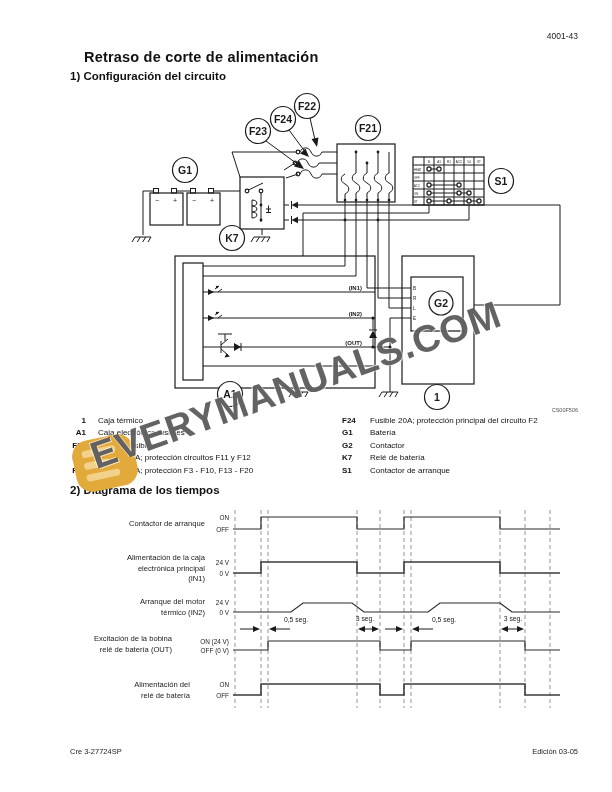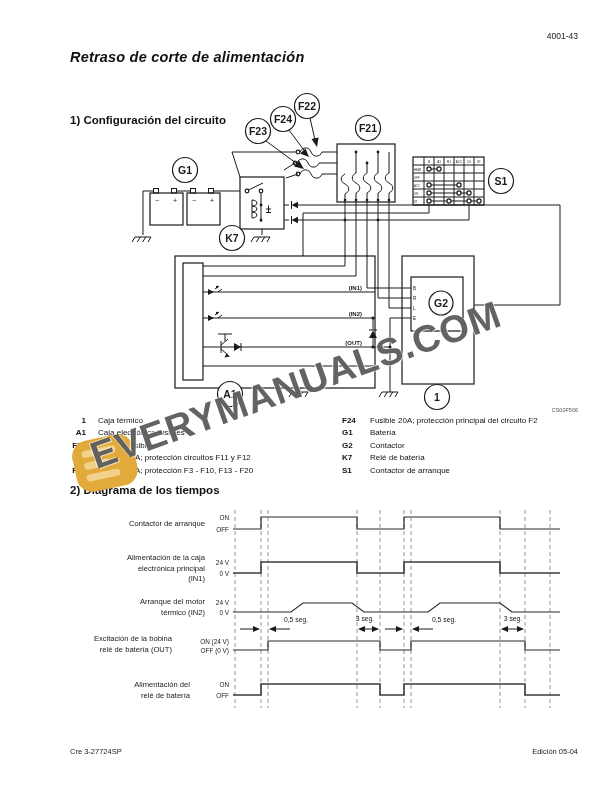--- a/index.html
+++ b/index.html
@@ -1,22 +1,22 @@
 <!DOCTYPE html>
 <html><head>
 <meta charset="utf-8">
 <style>
   html,body{margin:0;padding:0;background:#e8e8e8;}
   .page{position:relative;width:612px;height:792px;background:#ffffff;margin:0 auto;
         font-family:"Liberation Sans",sans-serif;color:#111;overflow:hidden;}
   .abs{position:absolute;}
   .pageno{top:31px;right:34px;font-size:8.5px;color:#222;text-align:center;}
-  .title{top:49px;left:70px;font-size:14.5px;font-weight:bold;letter-spacing:.2px;font-style:italic;}
+  .title{top:49px;left:84px;font-size:14.5px;font-weight:bold;letter-spacing:.2px;}
   .h2{left:70px;font-size:11.5px;font-weight:bold;}
-  .sec1{top:70px;margin-top:44px;}
+  .sec1{top:70px;}
   .sec2{top:484px;}
   .legend-row{height:10px;font-size:8px;line-height:10px;white-space:nowrap;}
   .lkey{position:absolute;font-weight:bold;text-align:right;}
   .ltxt{position:absolute;}
   .footer{top:747px;font-size:7.5px;color:#222;}
   .fl{left:70px;} .fr{right:34px;}
   svg{position:absolute;left:0;top:0;}
   svg text{font-family:"Liberation Sans",sans-serif;fill:#1a1a1a;}
   .w{stroke:#1a1a1a;fill:none;stroke-width:1;}
   .wb{stroke:#1a1a1a;fill:none;stroke-width:1.2;}
@@ -361,15 +361,15 @@
   </div>
 
   <div class="abs logo">
     <span class="bar" style="top:10px"></span>
     <span class="bar" style="top:22px;width:26px"></span>
     <span class="bar" style="top:34px"></span>
   </div>
   <div class="abs wm">EVERYMANUALS.COM</div>
 
   <div class="abs footer fl">Cre  3-27724SP</div>
-  <div class="abs footer fr">Edición 05-04</div>
+  <div class="abs footer fr">Edición 03-05</div>
 
 </div>
 
 </body></html>

